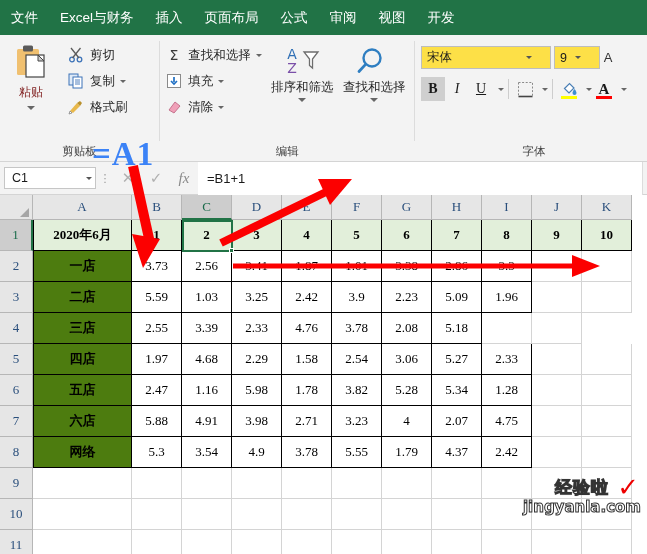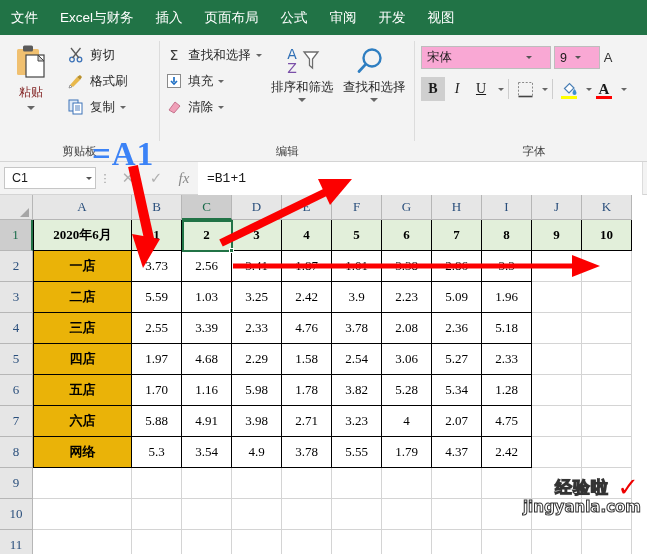--- a/index.html
+++ b/index.html
@@ -66,21 +66,21 @@
   .medbtn {
     width:72px; display:flex; flex-direction:column; align-items:center;
     padding-top:4px; cursor:default;
   }
   .medbtn .lbl { font-size:12.5px; color:#262626; margin-top:1px; white-space:nowrap;}
 
   
   #fontgroup { width:232px; padding:6px 0 0 6px; }
   .fontrow1 { display:flex; align-items:center; height:23px; }
   .combo {
-    background:#f9a8d4; border:1px solid #bdbdbd; height:23px;
+    background:#fde047; border:1px solid #bdbdbd; height:23px;
     display:flex; align-items:center; padding:0 18px 0 5px;
     font-size:12.5px; color:#1a1a1a;
   }
   .combo .cv { flex:1; overflow:hidden; white-space:nowrap; }
   .fontrow2 { display:flex; align-items:center; height:28px; margin-top:6px; }
   .fbtn {
     width:24px;height:24px;display:flex;align-items:center;justify-content:center;
     font-size:14px; color:#1a1a1a; cursor:default; position:relative;
   }
   .fbtn.on { background:#cfcfcf; }
@@ -97,21 +97,21 @@
     display:flex; align-items:center; padding:0 3px 0 7px;
     font-size:12.5px; color:#1a1a1a;
   }
   #namebox .nv { flex:1; }
   .fdots { width:18px; text-align:center; color:#9a9a9a; font-size:11px; letter-spacing:0; }
   .fbtn2 { width:28px; text-align:center; color:#b0b0b0; font-size:15px; cursor:default; }
   #fxbtn { font-style:italic; font-family:"Liberation Serif",serif; color:#8a8a8a; font-size:15px;}
   #fcontent {
     flex:1; height:36px; background:#fff; border:1px solid #dcdcdc; border-left:none;
     display:flex; align-items:center; padding-left:9px;
-    font-size:13px; color:#1a1a1a; font-family:Liberation Mono, monospace;
+    font-size:13px; color:#1a1a1a; font-family:Liberation Sans, sans-serif;
   }
 
   
   #gridwrap { position:relative; width:647px; height:359px; background:#fff; overflow:hidden;}
   #colhead { display:flex; height:25px; }
   .corner {
     width:33px; height:25px; background:#e6e6e6; border-right:1px solid #b6b6b6;
     border-bottom:1px solid #b6b6b6; position:relative;
   }
   .corner::after {
@@ -132,21 +132,21 @@
     font-size:13px; color:#2a4f7c; font-family:"Liberation Serif",serif;
   }
   .rh.sel { background:#cdcdcd; color:#1a6b4a; border-right:2px solid #217346;}
   .cell {
     border-right:1px solid #d4d4d4; border-bottom:1px solid #d4d4d4;
     font-size:13px; line-height:30px; text-align:center; overflow:hidden;
     white-space:nowrap; font-family:"Liberation Serif",serif; color:#000;
   }
   .cell.tbl { border-right:1px solid #000; border-bottom:1px solid #000; }
   .cell.hdr { background:#e2efda; font-weight:bold; }
-  .cell.lbl { background:#eab308; font-weight:bold; }
+  .cell.lbl { background:#4d7c0f; font-weight:bold; }
   .cell.lft { border-left:1px solid #000; }
 
   
   #selbox {
     position:absolute; border:2px solid #217346; pointer-events:none;
   }
   #fillhandle {
     position:absolute; width:5px; height:5px; background:#217346;
     border:1px solid #fff; pointer-events:none;
   }
@@ -177,22 +177,22 @@
 </head>
 <body>
 
 <div id="tabbar">
   <div class="tab">文件</div>
   <div class="tab">Excel与财务</div>
   <div class="tab">插入</div>
   <div class="tab">页面布局</div>
   <div class="tab">公式</div>
   <div class="tab">审阅</div>
+  <div class="tab">视图</div>
   <div class="tab">开发</div>
-  <div class="tab">视图</div>
 </div>
 
 <div id="ribbon">
 
   <div class="group" style="width:160px;">
     <div class="group-body">
       <div class="bigbtn">
         <svg width="34" height="38" viewBox="0 0 34 38">
           <rect x="3" y="5" width="22" height="26" rx="1.5" fill="#f0c070"></rect>
           <rect x="9" y="1.5" width="10" height="6" rx="1.5" fill="#5a5a5a"></rect>
@@ -209,37 +209,37 @@
               <circle cx="4" cy="12.5" r="2.3" fill="none" stroke="#3d73b8" stroke-width="1.3"></circle>
               <circle cx="11.5" cy="12.5" r="2.3" fill="none" stroke="#3d73b8" stroke-width="1.3"></circle>
               <path d="M12.5 1 L4.5 11 M3 1 L11 11" stroke="#5b5b5b" stroke-width="1.3" fill="none"></path>
             </svg>
           </span>
           <span>剪切</span>
         </div>
         <div class="smallbtn">
           <span class="ico">
             <svg width="16" height="16" viewBox="0 0 16 16">
-              <path d="M2 12 L9 4 L12 7 L5 14 Z" fill="#e8b84b"></path>
-              <path d="M9 4 L12 2 L14 4 L12 7 Z" fill="#b9902c"></path>
-              <path d="M2 12 L1 15 L4 14 Z" fill="#ffffff" stroke="#777" stroke-width="0.7"></path>
-            </svg>
-          </span>
-          <span>格式刷</span>
-        </div>
-        <div class="smallbtn">
-          <span class="ico">
-            <svg width="16" height="16" viewBox="0 0 16 16">
               <rect x="1" y="1" width="9" height="11" fill="#dfeaf7" stroke="#3d73b8" stroke-width="1"></rect>
               <rect x="5" y="4" width="9" height="11" fill="#ffffff" stroke="#3d73b8" stroke-width="1"></rect>
               <path d="M7 7h5M7 9h5M7 11h5" stroke="#3d73b8" stroke-width="0.9"></path>
             </svg>
           </span>
           <span>复制</span>
           <span class="caret-sm"></span>
+        </div>
+        <div class="smallbtn">
+          <span class="ico">
+            <svg width="16" height="16" viewBox="0 0 16 16">
+              <path d="M2 12 L9 4 L12 7 L5 14 Z" fill="#e8b84b"></path>
+              <path d="M9 4 L12 2 L14 4 L12 7 Z" fill="#b9902c"></path>
+              <path d="M2 12 L1 15 L4 14 Z" fill="#ffffff" stroke="#777" stroke-width="0.7"></path>
+            </svg>
+          </span>
+          <span>格式刷</span>
         </div>
       </div>
     </div>
     <div class="group-title">剪贴板</div>
   </div>
 
   <div class="group-sep"></div>
 
   <div class="group" style="width:255px;">
     <div class="group-body">
@@ -420,21 +420,20 @@
 
     <div class="row">
       <div class="rh">4</div>
       <div class="cell tbl lbl lft" style="width:99px">三店</div>
       <div class="cell tbl" style="width:50px">2.55</div>
       <div class="cell tbl" style="width:50px">3.39</div>
       <div class="cell tbl" style="width:50px">2.33</div>
       <div class="cell tbl" style="width:50px">4.76</div>
       <div class="cell tbl" style="width:50px">3.78</div>
       <div class="cell tbl" style="width:50px">2.08</div>
-      <div class="cell tbl" style="width:50px">2.36</div>
       <div class="cell tbl" style="width:50px">5.18</div>
       <div class="cell" style="width:50px"></div>
       <div class="cell" style="width:50px"></div>
     </div>
 
     <div class="row">
       <div class="rh">5</div>
       <div class="cell tbl lbl lft" style="width:99px">四店</div>
       <div class="cell tbl" style="width:50px">1.97</div>
       <div class="cell tbl" style="width:50px">4.68</div>
@@ -444,21 +443,21 @@
       <div class="cell tbl" style="width:50px">3.06</div>
       <div class="cell tbl" style="width:50px">5.27</div>
       <div class="cell tbl" style="width:50px">2.33</div>
       <div class="cell" style="width:50px"></div>
       <div class="cell" style="width:50px"></div>
     </div>
 
     <div class="row">
       <div class="rh">6</div>
       <div class="cell tbl lbl lft" style="width:99px">五店</div>
-      <div class="cell tbl" style="width:50px">1.70</div>
+      <div class="cell tbl" style="width:50px">2.47</div>
       <div class="cell tbl" style="width:50px">1.16</div>
       <div class="cell tbl" style="width:50px">5.98</div>
       <div class="cell tbl" style="width:50px">1.78</div>
       <div class="cell tbl" style="width:50px">3.82</div>
       <div class="cell tbl" style="width:50px">5.28</div>
       <div class="cell tbl" style="width:50px">5.34</div>
       <div class="cell tbl" style="width:50px">1.28</div>
       <div class="cell" style="width:50px"></div>
       <div class="cell" style="width:50px"></div>
     </div>

